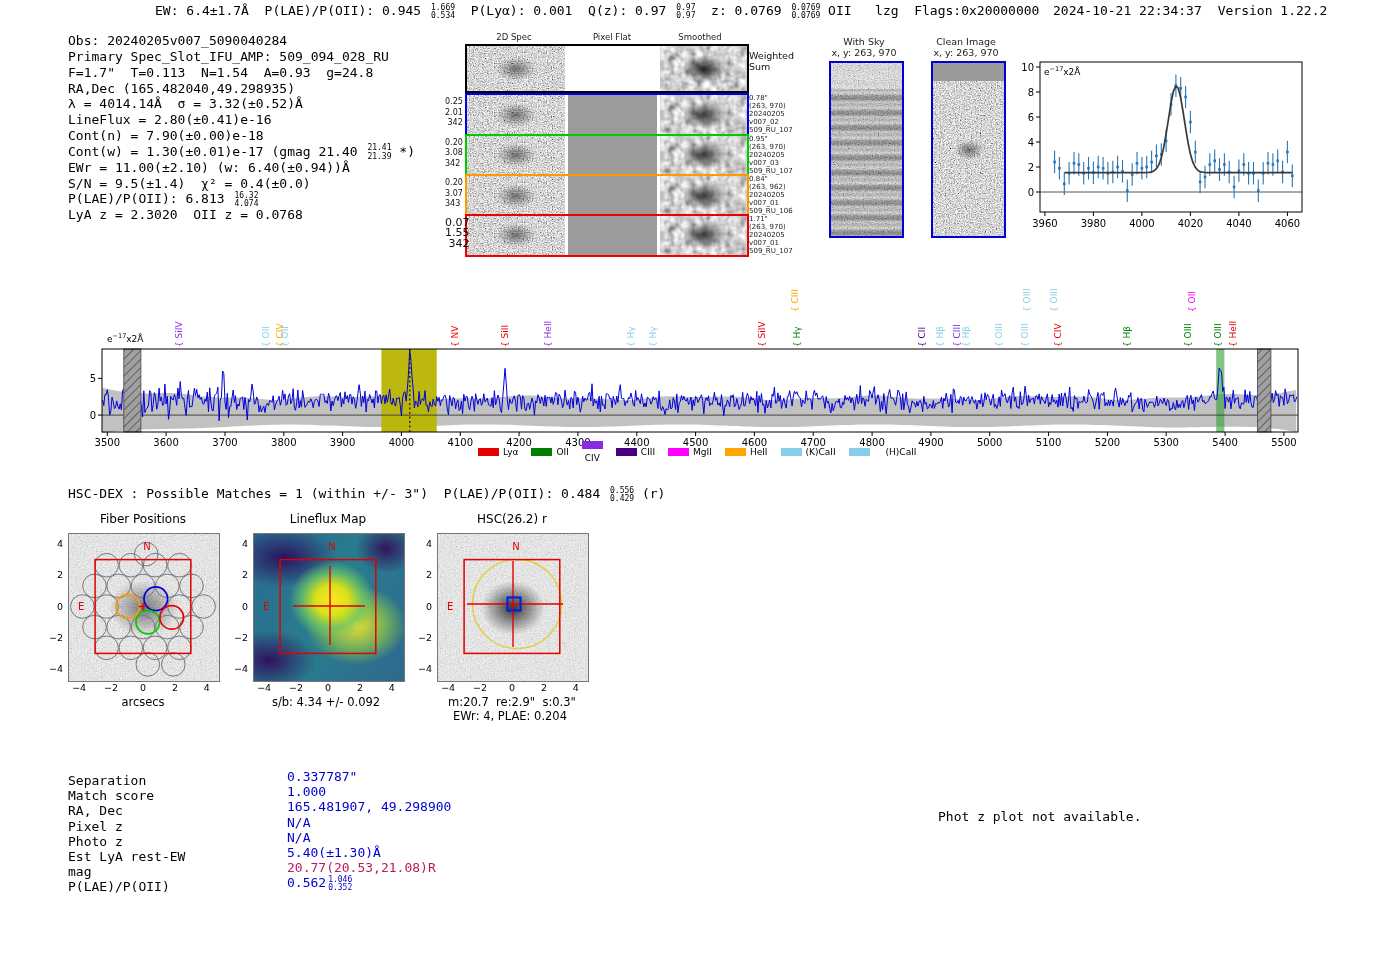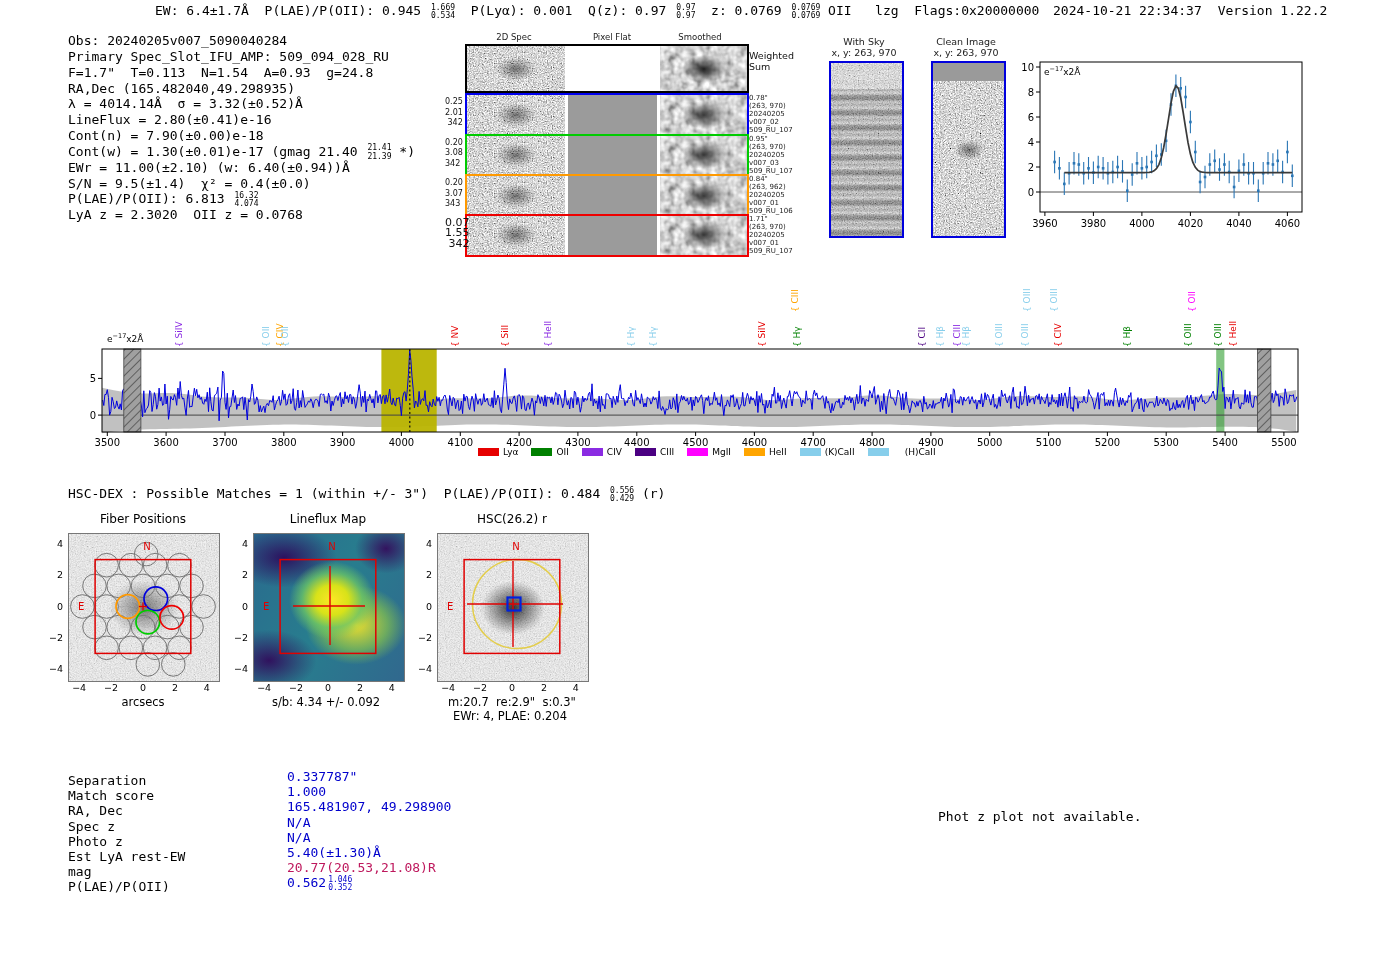--- a/index.html
+++ b/index.html
@@ -443,21 +443,21 @@
       </svg></div>
     <div style="position: absolute; left: 478px; top: 446px; height: 12px; display: flex; gap: 13px; align-items: center; font-size: 9px;">
       <div style="display: flex; align-items: center; gap: 4px;">
         <span style="display: inline-block; width: 21px; height: 8px; background: rgb(230, 0, 0);"></span>
         <span>Lyα</span>
       </div>
       <div style="display: flex; align-items: center; gap: 4px;">
         <span style="display: inline-block; width: 21px; height: 8px; background: rgb(0, 128, 0);"></span>
         <span>OII</span>
       </div>
-      <div style="display: flex; align-items: center; gap: 4px;">
+      <div style="display: flex; align-items: center; gap: 4px; flex-direction: column;">
         <span style="display: inline-block; width: 21px; height: 8px; background: rgb(138, 43, 226);"></span>
         <span>CIV</span>
       </div>
       <div style="display: flex; align-items: center; gap: 4px;">
         <span style="display: inline-block; width: 21px; height: 8px; background: rgb(75, 0, 130);"></span>
         <span>CIII</span>
       </div>
       <div style="display: flex; align-items: center; gap: 4px;">
         <span style="display: inline-block; width: 21px; height: 8px; background: rgb(255, 0, 255);"></span>
         <span>MgII</span>
@@ -580,21 +580,21 @@
     <div style="position: absolute; left: 83px; top: 695px; width: 120px; font-size: 11.5px; text-align: center;">arcsecs</div>
     <div style="position: absolute; left: 236px; top: 695px; width: 180px; font-size: 11.5px; text-align: center;">s/b: 4.34 +/- 0.092</div>
     <div style="position: absolute; left: 422px; top: 695px; width: 180px; font-size: 11.5px; text-align: center; white-space: pre;">m:20.7  re:2.9"  s:0.3"</div>
     <div style="position: absolute; left: 420px; top: 709px; width: 180px; font-size: 11.5px; text-align: center;">EWr: 4, PLAE: 0.204</div>
     <div class="mono" style="position: absolute; left: 68px; top: 773px;">Separation</div>
     <div class="mono" style="position: absolute; left: 287px; top: 769px; color: rgb(0, 0, 204);">0.337787"</div>
     <div class="mono" style="position: absolute; left: 68px; top: 788.2px;">Match score</div>
     <div class="mono" style="position: absolute; left: 287px; top: 784.2px; color: rgb(0, 0, 204);">1.000</div>
     <div class="mono" style="position: absolute; left: 68px; top: 803.4px;">RA, Dec</div>
     <div class="mono" style="position: absolute; left: 287px; top: 799.4px; color: rgb(0, 0, 204);">165.481907, 49.298900</div>
-    <div class="mono" style="position: absolute; left: 68px; top: 818.6px;">Spec z</div>
+    <div class="mono" style="position: absolute; left: 68px; top: 818.6px;">Pixel z</div>
     <div class="mono" style="position: absolute; left: 287px; top: 814.6px; color: rgb(0, 0, 204);">N/A</div>
     <div class="mono" style="position: absolute; left: 68px; top: 833.8px;">Photo z</div>
     <div class="mono" style="position: absolute; left: 287px; top: 829.8px; color: rgb(0, 0, 204);">N/A</div>
     <div class="mono" style="position: absolute; left: 68px; top: 849px;">Est LyA rest-EW</div>
     <div class="mono" style="position: absolute; left: 287px; top: 845px; color: rgb(0, 0, 204);">5.40(±1.30)Å</div>
     <div class="mono" style="position: absolute; left: 68px; top: 864.2px;">mag</div>
     <div class="mono" style="position: absolute; left: 287px; top: 860.2px; color: #be185d;">20.77(20.53,21.08)R</div>
     <div class="mono" style="position: absolute; left: 68px; top: 879.4px;">P(LAE)/P(OII)</div>
     <div class="mono" style="position: absolute; left: 287px; top: 875.4px; color: rgb(0, 0, 204);">0.562<span class="frac"><span>1.046</span><span>0.352</span></span></div>
   </div>

